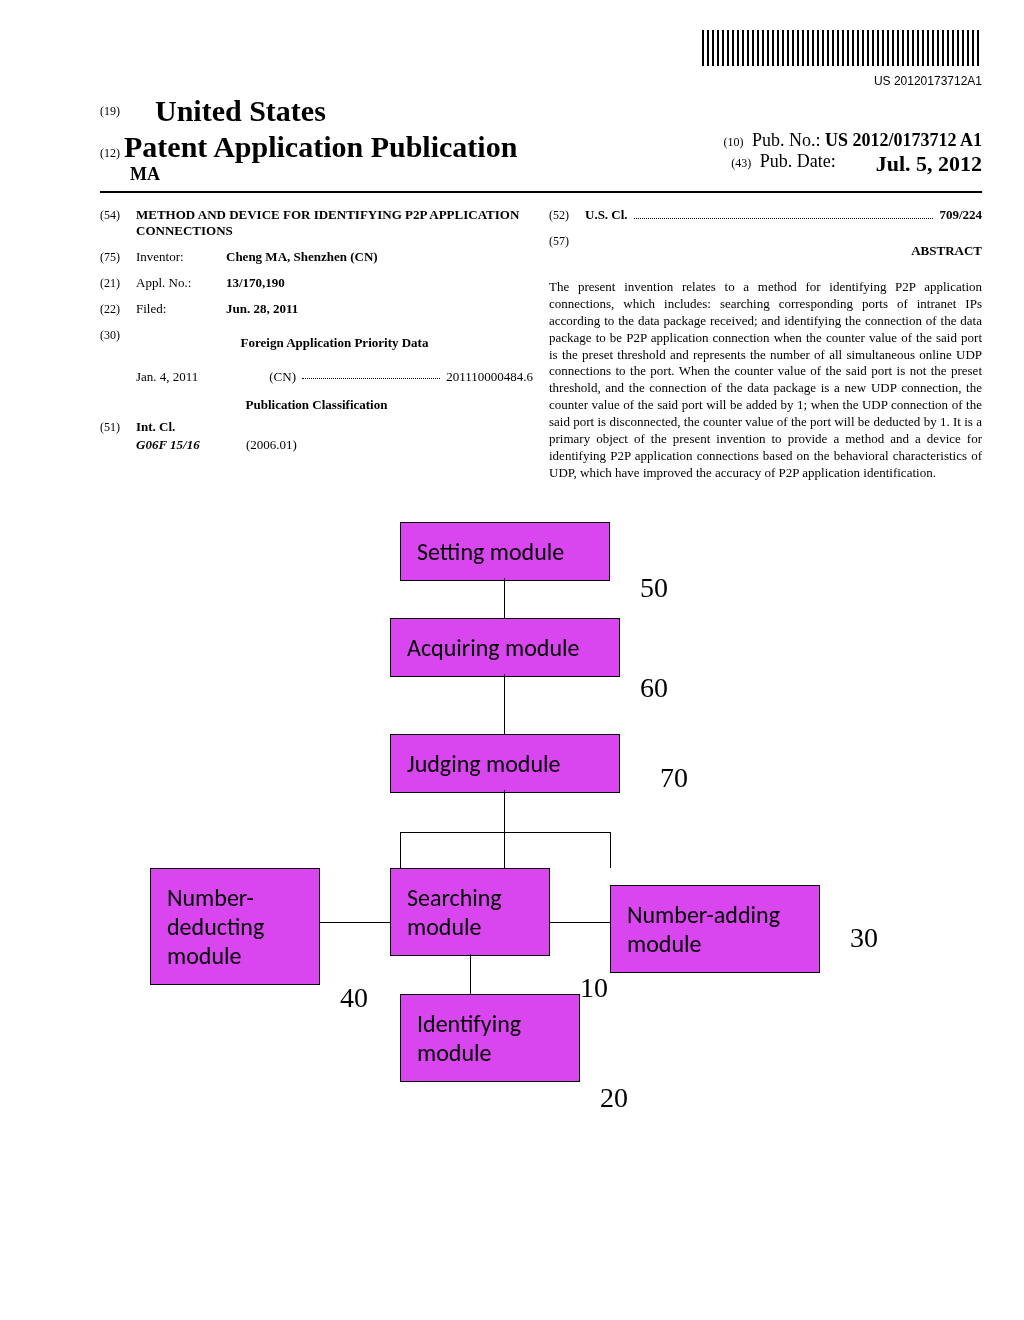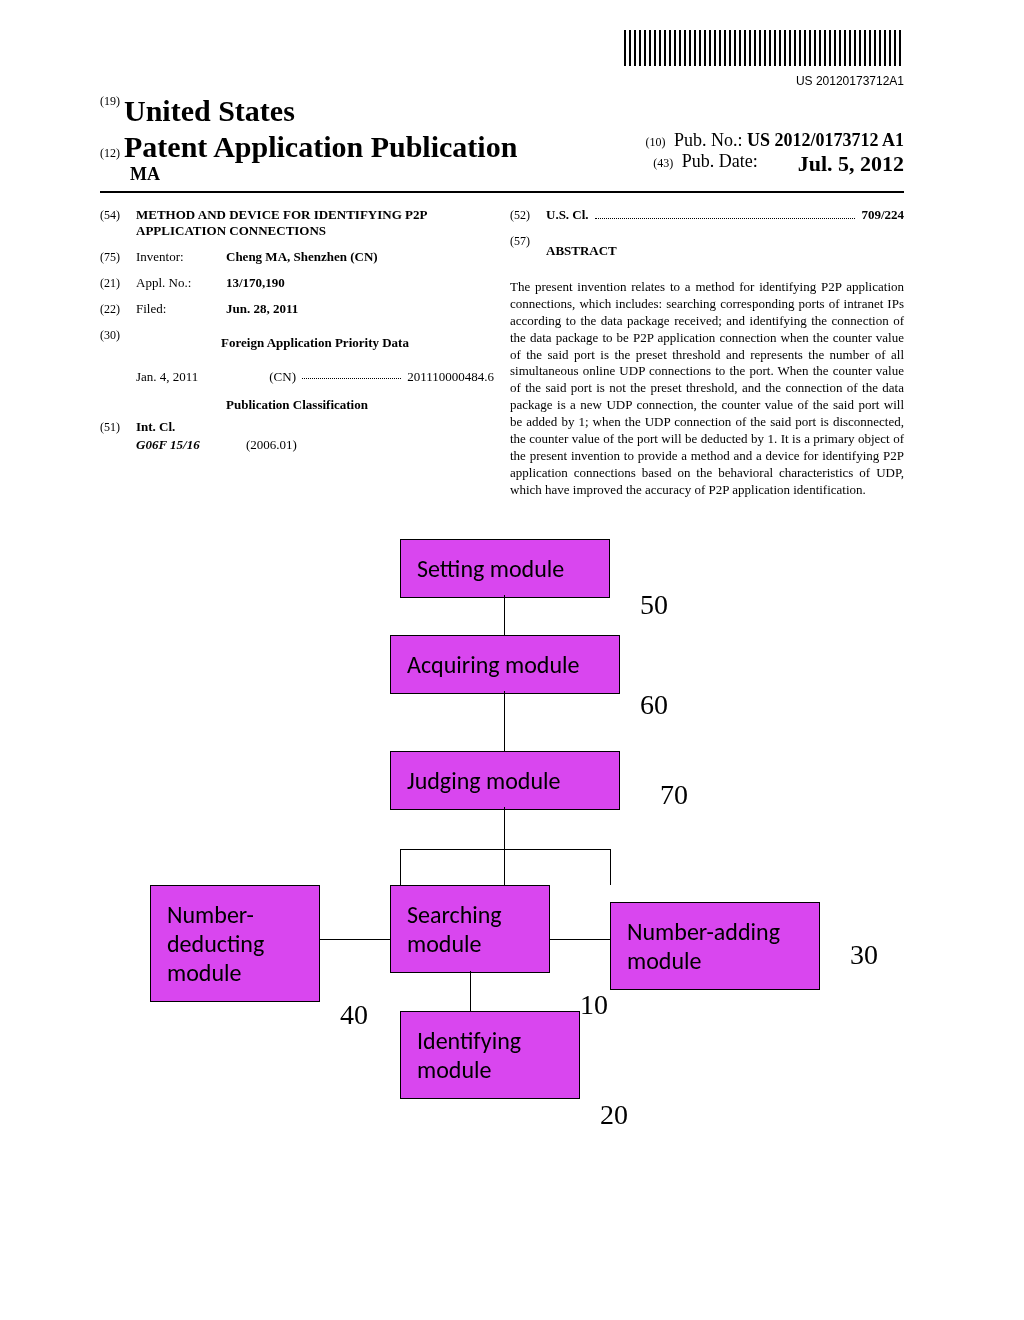--- a/index.html
+++ b/index.html
@@ -5,42 +5,43 @@
     * { margin: 0; padding: 0; box-sizing: border-box; }
     body {
       width: 1024px;
       height: 1320px;
       font-family: "Times New Roman", Times, serif;
       background: #fff;
       color: #000;
       position: relative;
     }
     .page {
-      padding: 30px 120px 30px 100px;
+      padding: 30px 42px 30px 100px;
     }
     .barcode-area {
       text-align: right;
       margin-bottom: 4px;
     }
     .barcode {
       display: inline-block;
       width: 280px;
       height: 36px;
       background: repeating-linear-gradient(90deg, #000 0, #000 2px, #fff 2px, #fff 5px);
     }
     .barcode-num {
       text-align: right;
       font-size: 12px;
       font-family: Arial, sans-serif;
       margin-bottom: 6px;
     }
     .header-top {
       display: flex;
-      align-items: flex-start;
+      align-items: center;
       margin-bottom: 2px;
+      gap: 31px;
     }
     .inid {
       font-size: 12px;
       vertical-align: baseline;
       margin-right: 4px;
     }
     .country {
       font-size: 30px;
       font-weight: bold;
     }
@@ -256,21 +257,21 @@
 
     <div class="col-right">
       <div class="us-cl-row">
         <div class="biblio-inid">(52)</div>
         <div><b>U.S. Cl.</b></div>
         <div class="us-cl-dots"></div>
         <div class="us-cl-val">709/224</div>
       </div>
       <div class="biblio-row" style="margin-top:10px;">
         <div class="biblio-inid">(57)</div>
-        <div class="biblio-value abstract-heading" style="text-align:left;width:100%;">ABSTRACT</div>
+        <div class="biblio-value abstract-heading" style="text-align:right;width:100%;">ABSTRACT</div>
       </div>
       <div class="abstract-text">The present invention relates to a method for identifying P2P application connections, which includes: searching corresponding ports of intranet IPs according to the data package received; and identifying the connection of the data package to be P2P application connection when the counter value of the said port is the preset threshold and represents the number of all simultaneous online UDP connections to the port. When the counter value of the said port is not the preset threshold, and the connection of the data package is a new UDP connection, the counter value of the said port will be added by 1; when the UDP connection of the said port is disconnected, the counter value of the port will be deducted by 1. It is a primary object of the present invention to provide a method and a device for identifying P2P application connections based on the behavioral characteristics of UDP, which have improved the accuracy of P2P application identification.</div>
     </div>
   </div>
 
   <div class="figure-area">
 
     <div class="module-box" style="left:300px; top:0; width:210px;">Setting module</div>
     <div class="ref-num" style="left:540px; top:50px;">50</div>
     <div class="connector" style="left:404px; top:56px; width:1px; height:40px;"></div>

